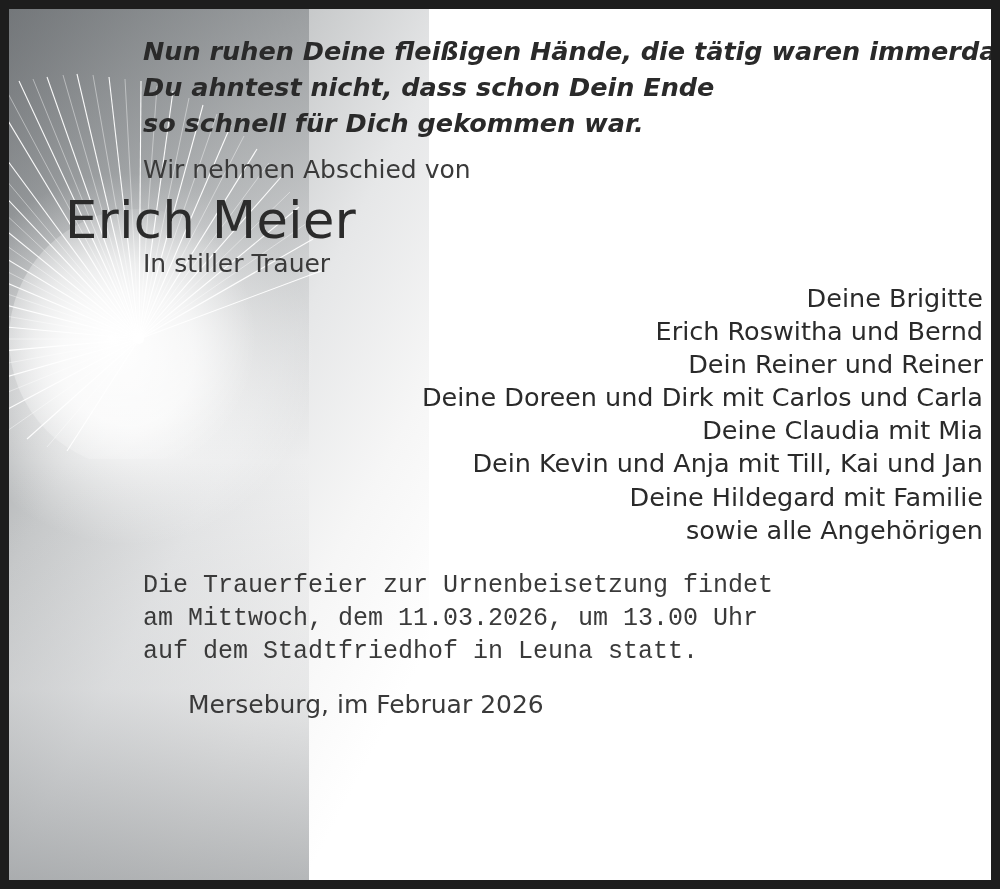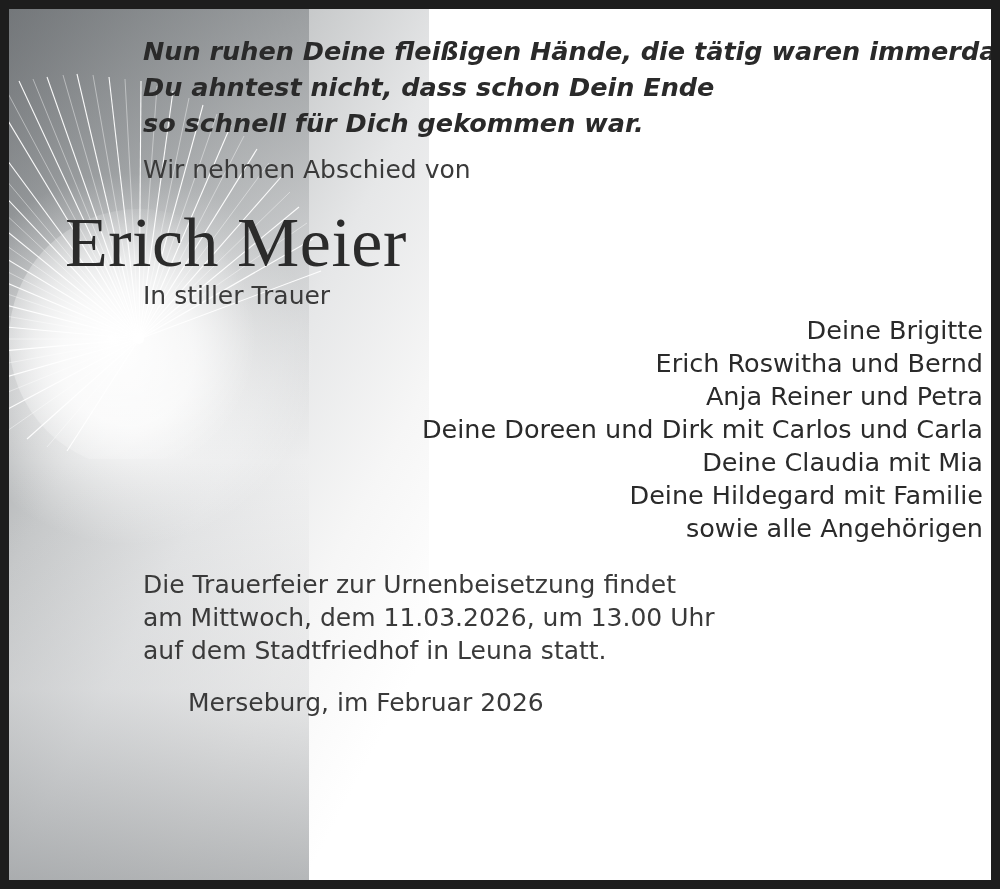--- a/index.html
+++ b/index.html
@@ -68,28 +68,27 @@
   }
   .verse div { white-space: nowrap; }
 
   .farewell {
     margin-top: 12px;
     font-size: 25px;
     color: #3a3a3a;
     line-height: 1.3;
   }
   .name {
-    margin-top: 20px;
+    margin-top: 8px;
     margin-left: -78px;
-    font-size: 70px;
+    font-size: 51px;
     color: #2b2b2b;
     letter-spacing: 0.5px;
     line-height: 1.05;
     font-weight: normal;
-    font-family: Liberation Serif, serif;
   }
   .dates {
     margin-top: 6px;
     font-size: 27px;
     color: #333333;
     letter-spacing: 0.3px;
   }
   .dates .gap { display: inline-block; width: 28px; }
 
   .mourning-intro {
@@ -105,20 +104,21 @@
     font-weight: normal;
     color: #2a2a2a;
     line-height: 1.3;
     text-align: right;
   }
   .ceremony {
     margin-top: 22px;
     font-size: 25px;
     color: #3a3a3a;
     line-height: 1.33;
+    font-family: Liberation Mono, monospace;
   }
   .place-date {
     margin-top: 20px;
     font-size: 25px;
     color: #3a3a3a;
     line-height: 1.3;
     margin-left: 45px;
   }
 </style>
 </head>
@@ -211,23 +211,24 @@
     <div class="farewell">Wir nehmen Abschied von</div>
 
     <div class="name">Erich Meier</div>
 
 
     <div class="mourning-intro">In stiller Trauer</div>
 
     <div class="mourners">
       <div>Deine Brigitte</div>
       <div>Erich Roswitha und Bernd</div>
-      <div>Anja Reiner und Petra</div>
+      <div>Dein Reiner und Reiner</div>
       <div>Deine Doreen und Dirk mit Carlos und Carla</div>
       <div>Deine Claudia mit Mia</div>
+      <div>Dein Kevin und Anja mit Till, Kai und Jan</div>
       <div>Deine Hildegard mit Familie</div>
       <div>sowie alle Angehörigen</div>
     </div>
 
     <div class="ceremony">
       <div>Die Trauerfeier zur Urnenbeisetzung findet</div>
       <div>am Mittwoch, dem 11.03.2026, um 13.00 Uhr</div>
       <div>auf dem Stadtfriedhof in Leuna statt.</div>
     </div>
 

